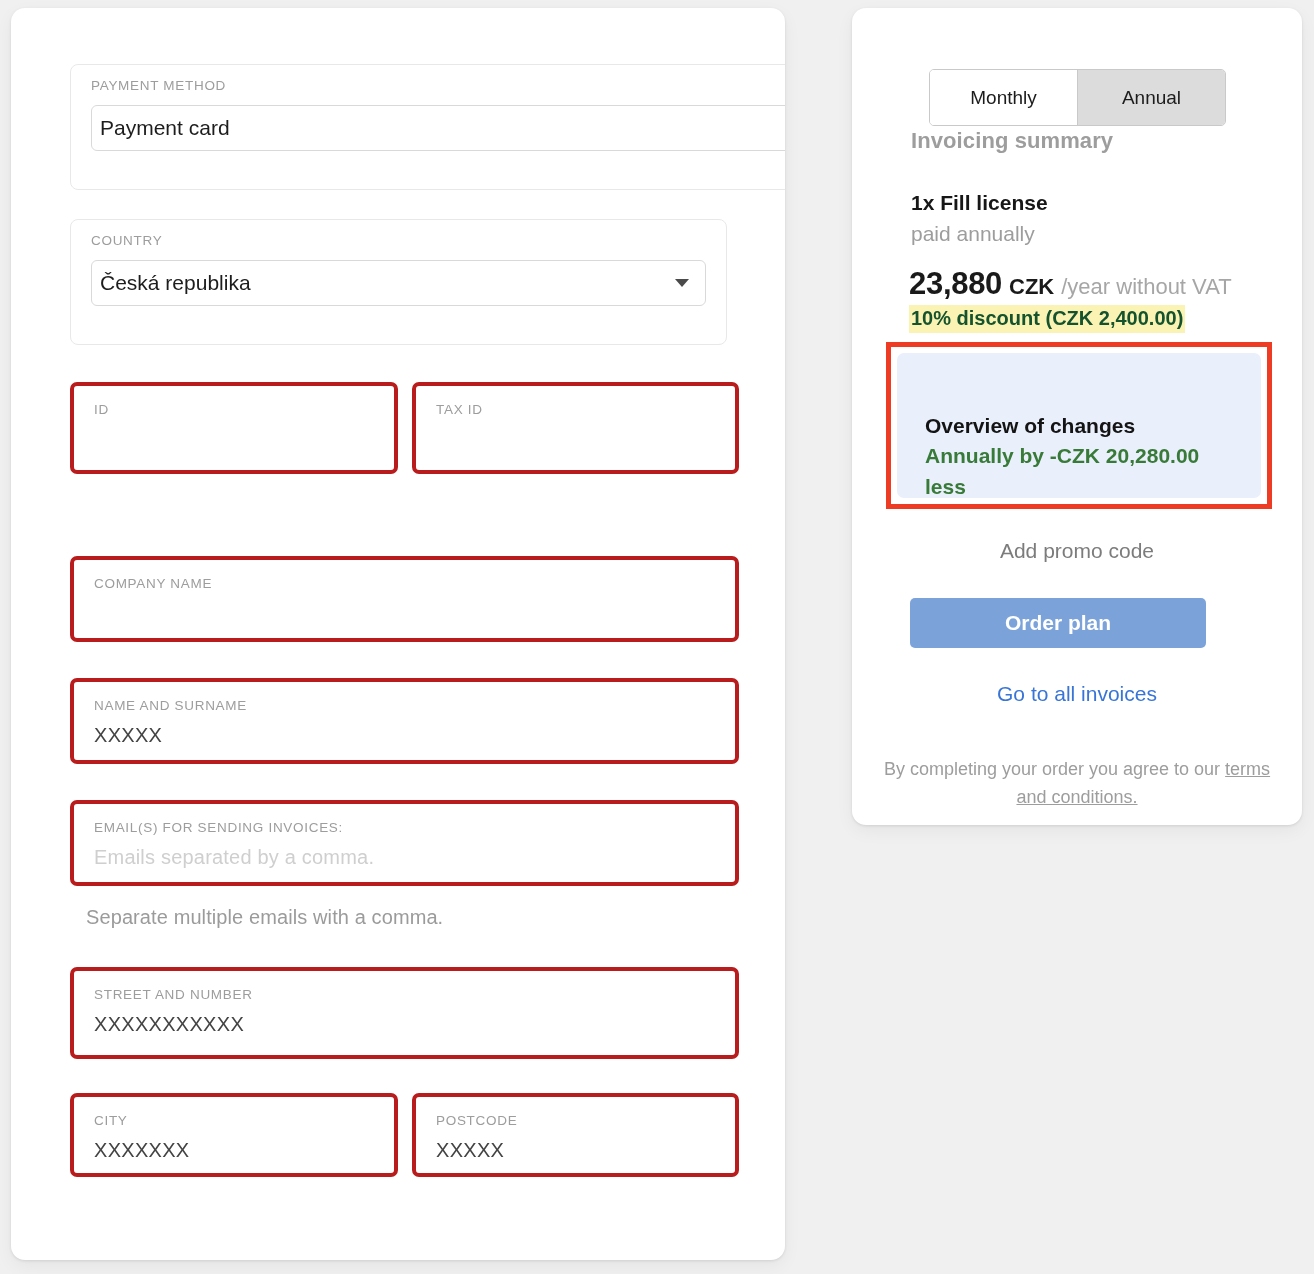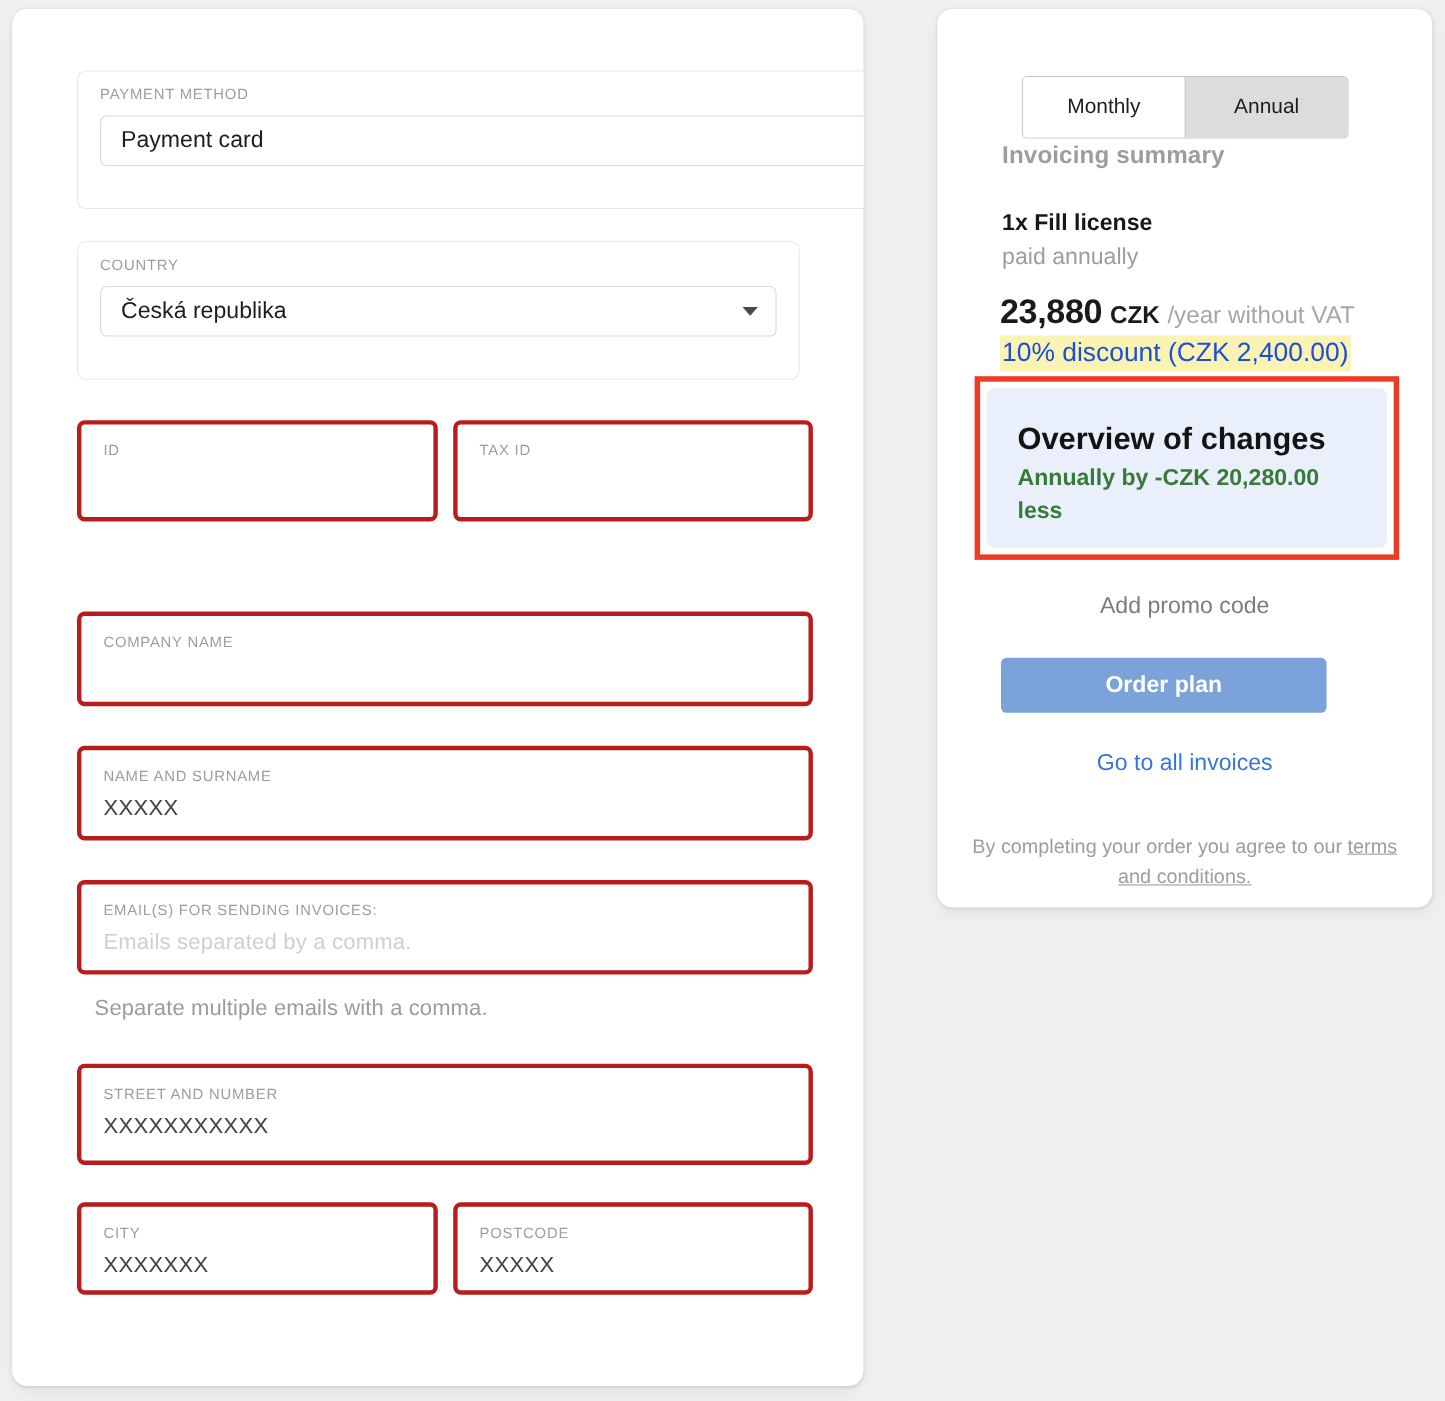--- a/index.html
+++ b/index.html
@@ -77,21 +77,21 @@
   .select-group .field-label { margin-bottom: 11px; }
   .select-box {
     position: relative;
     box-sizing: border-box;
     height: 46px;
     border: 1px solid #d9d9d9;
     border-radius: 6px;
     background: #fff;
     display: flex;
     align-items: center;
-    padding: 0 18px;
+    padding: 0 8px;
     font-size: 21px;
     color: #1d1d1d;
   }
   .caret {
     position: absolute;
     right: 16px;
     top: 50%;
     transform: translateY(-50%);
     width: 0; height: 0;
     border-left: 7px solid transparent;
@@ -205,25 +205,26 @@
   }
   .price-period {
     font-size: 22px;
     color: #a6a6a6;
     margin-left: 7px;
   }
   .discount-badge {
     position: absolute;
     left: 57px;
     top: 297px;
-    font-size: 24px;
-    color: #1d4ed8;
+    font-size: 20px;
+    color: #14532d;
     background: #fbf3b4;
     padding: 1px 2px 2px 2px;
     line-height: 1.25;
+    font-weight: bold;
   }
 
   .highlight-frame {
     position: absolute;
     left: 886px;
     top: 342px;
     width: 386px;
     height: 167px;
     box-sizing: border-box;
     border: 5px solid #ee3b24;
@@ -232,24 +233,25 @@
   }
   .changes-box {
     width: 100%;
     height: 100%;
     box-sizing: border-box;
     background: #e9effb;
     border-radius: 7px;
     padding: 26px 28px 0 28px;
   }
   .changes-title {
-    font-size: 28px;
+    font-size: 21px;
     font-weight: bold;
     color: #141414;
     line-height: 1.45;
+    margin-top: 32px;
   }
   .changes-value {
     font-size: 21px;
     font-weight: bold;
     color: #387a38;
     line-height: 1.45;
     max-width: 300px;
   }
 
   .promo-link {

